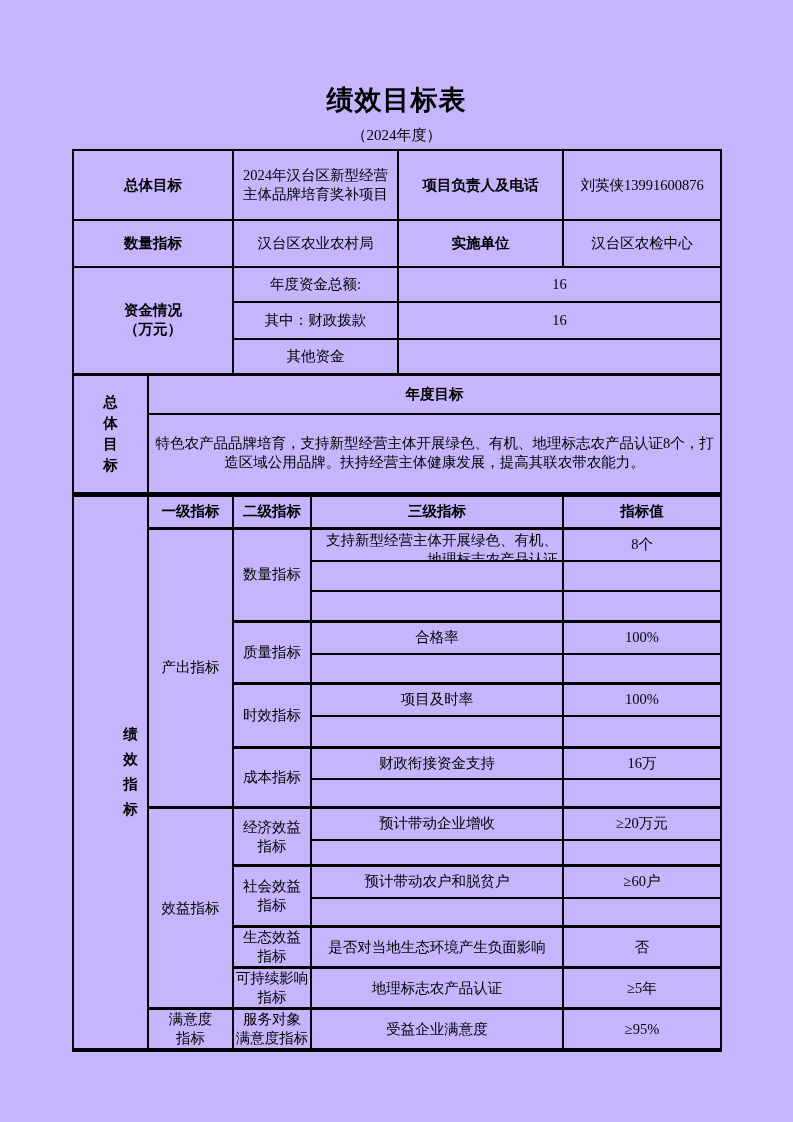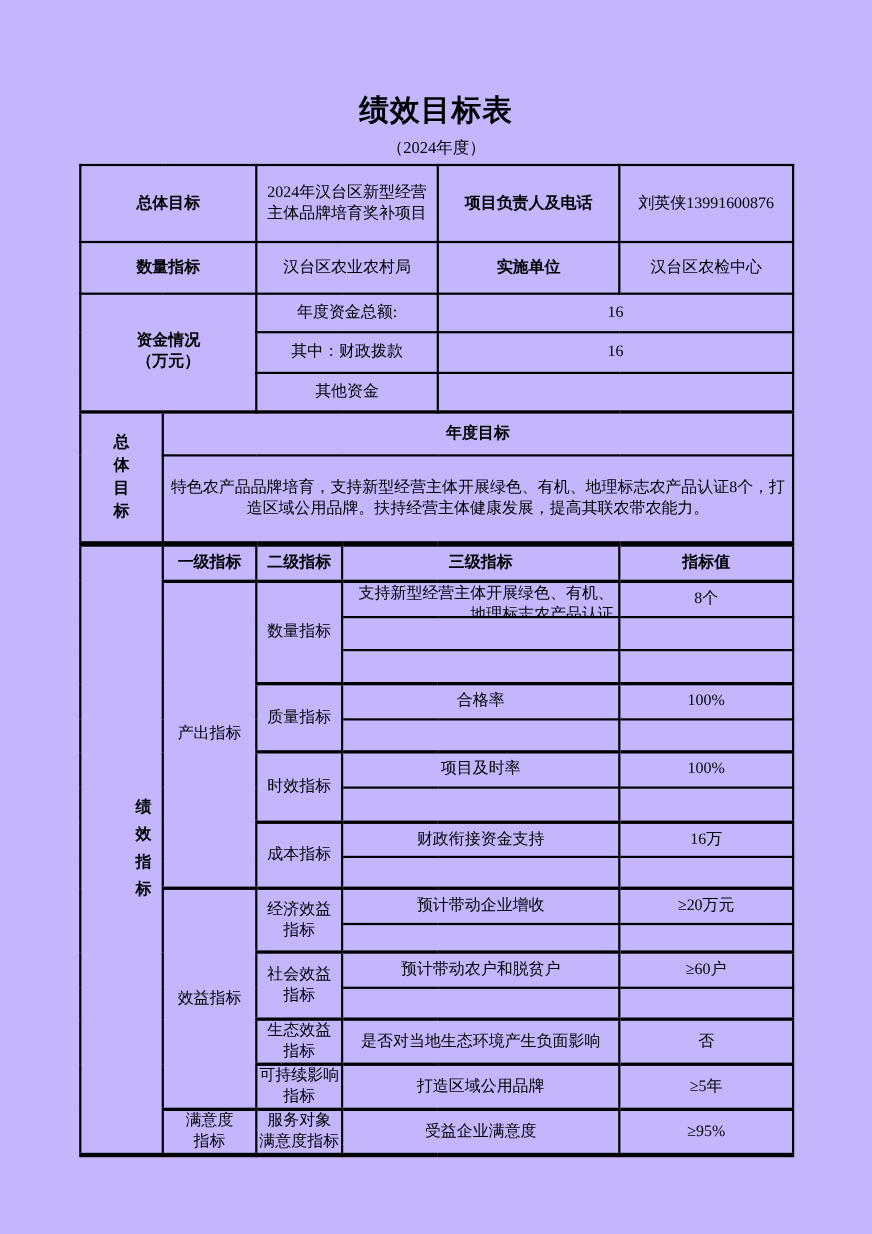--- a/index.html
+++ b/index.html
@@ -217,21 +217,21 @@
       <tr style="height:36px" class="bt3">
         <td class="preline">生态效益
 指标</td>
         <td colspan="2" class="tl">是否对当地生态环境产生负面影响</td>
         <td>否</td>
       </tr>
 
       <tr style="height:37px" class="bt3">
         <td class="preline">可持续影响
 指标</td>
-        <td colspan="2" class="tl">打造区域公用品牌</td>
+        <td colspan="2" class="tl">地理标志农产品认证</td>
         <td>≥5年</td>
       </tr>
 
       <tr style="height:32px" class="bt3">
         <td class="preline">满意度
 指标</td>
         <td class="preline">服务对象
 满意度指标</td>
         <td colspan="2" class="tl">受益企业满意度</td>
         <td>≥95%</td>

